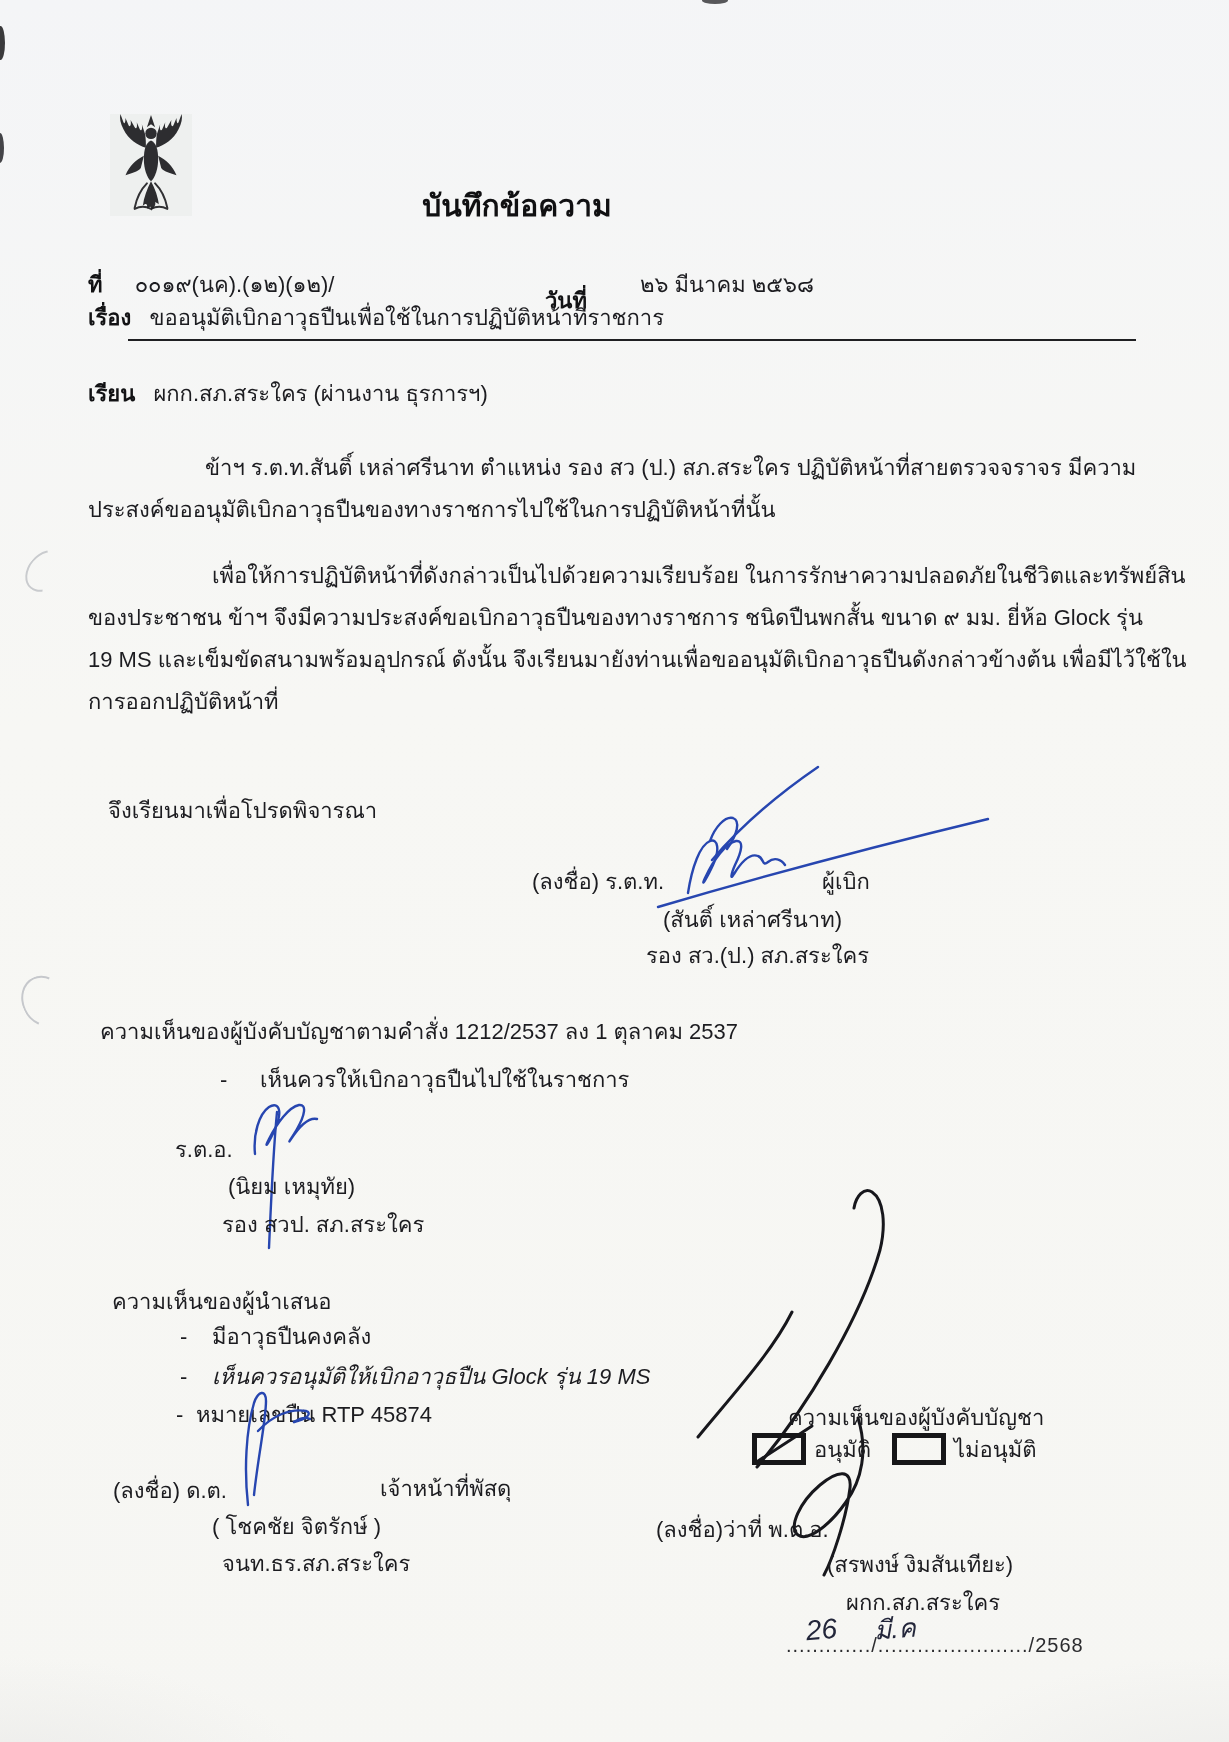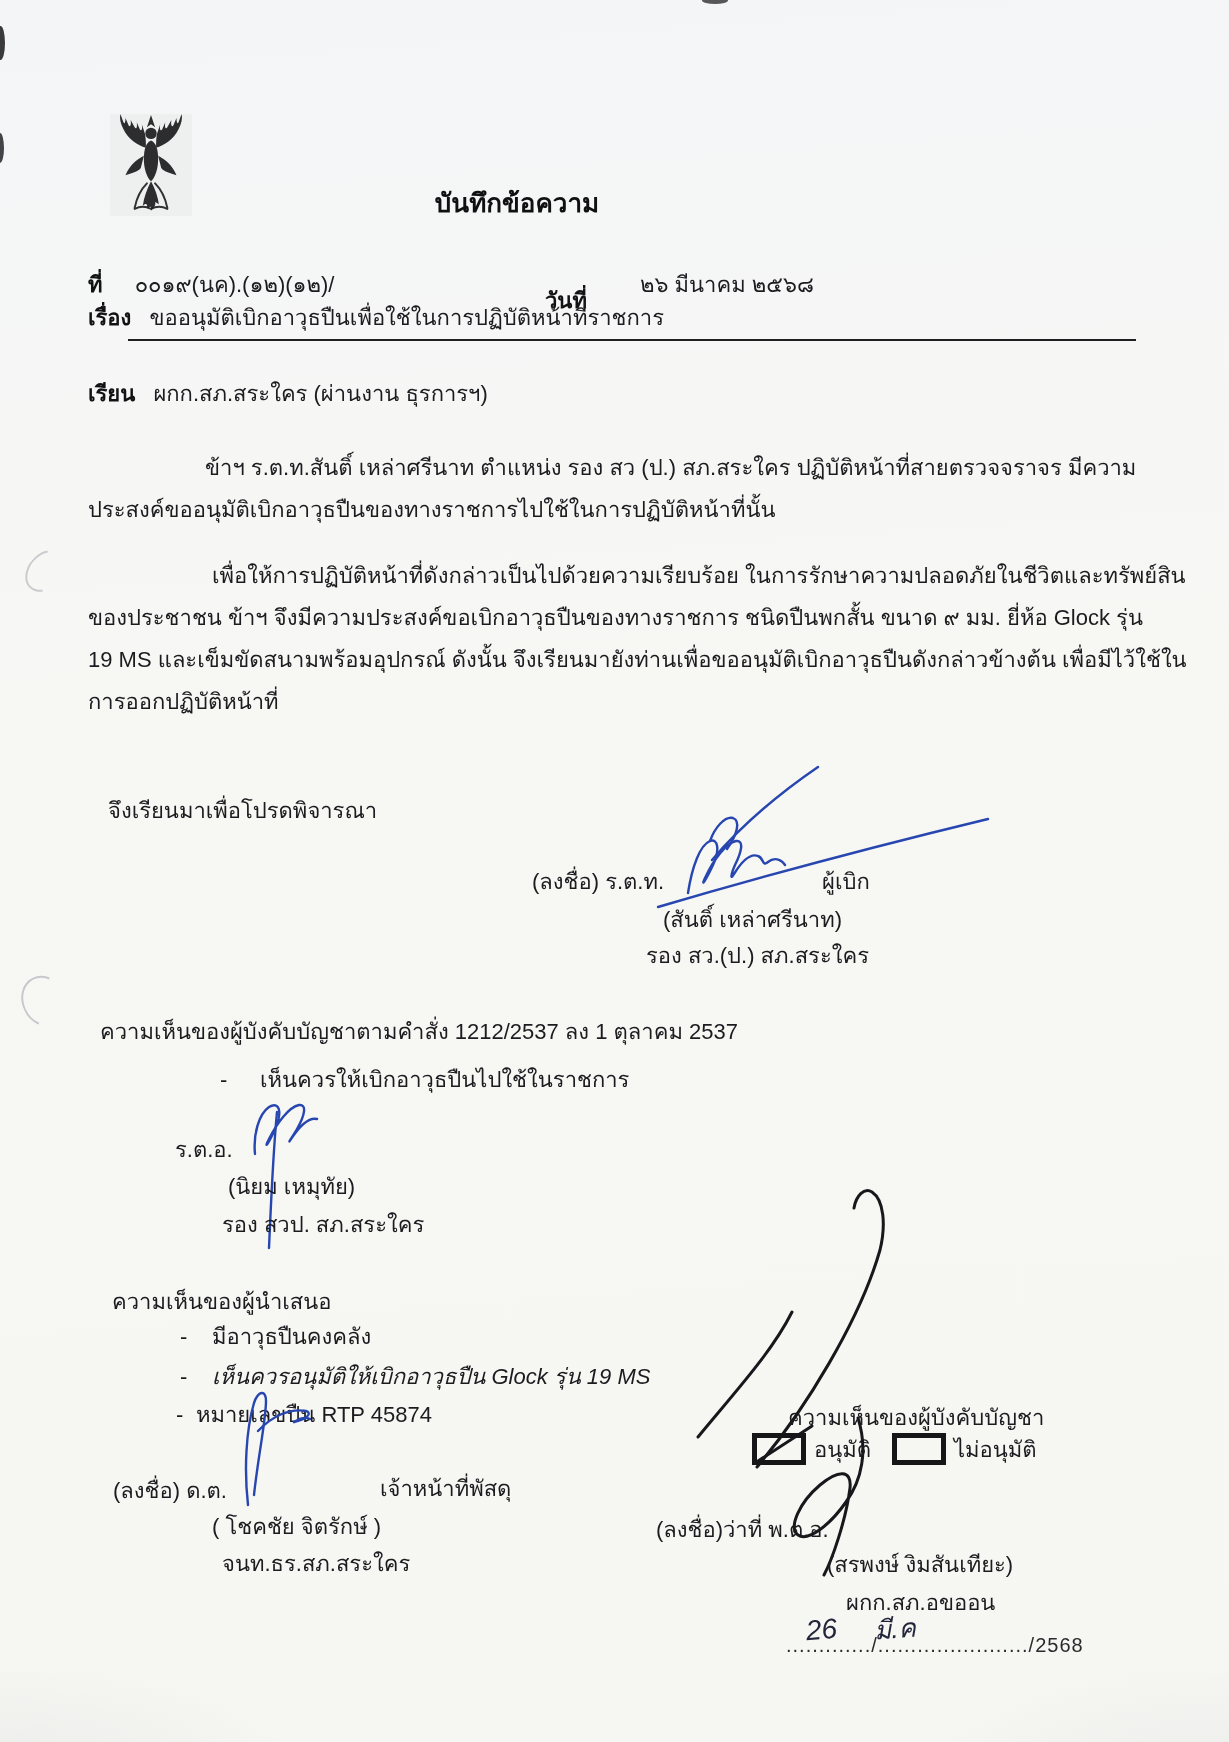--- a/index.html
+++ b/index.html
@@ -11,21 +11,21 @@
       radial-gradient(520px 200px at 0% 102%, #ececea 0%, rgba(236,236,234,0) 60%),
       radial-gradient(520px 200px at 100% 102%, #ededeb 0%, rgba(237,237,235,0) 60%),
       linear-gradient(176deg,#f4f5f7 0%, #f7f7f4 40%, #f6f6f3 100%);
     overflow:hidden;
     font-family:"Liberation Sans", sans-serif;
     color:#1b1b1f;
   }
   .abs{position:absolute;white-space:nowrap;}
   .t{font-size:22px;line-height:1.25;color:#1c1c20;}
   .b{font-weight:bold;color:#121214;}
-  .title{font-size:26px;font-weight:bold;color:#101012;}
+  .title{font-size:30px;font-weight:bold;color:#101012;}
   .rule{position:absolute;background:#1f1f22;height:2px;}
   .cb{position:absolute;width:44px;height:22px;border:5px solid #161618;background:transparent;}
   .dots{font-size:20px;color:#2b2b2e;letter-spacing:1px;}
   .hand{font-style:italic;color:#23263a;}
   svg{position:absolute;overflow:visible;}
   .artifact{position:absolute;border-radius:50%;}
 </style>
 </head>
 <body>
 
@@ -135,21 +135,21 @@
   </svg>
 
   <div class="abs t" style="left:788px;top:1404px;">ความเห็นของผู้บังคับบัญชา</div>
   <div class="cb" style="left:752px;top:1433px;"></div>
   <div class="abs t" style="left:814px;top:1436px;">อนุมัติ</div>
   <div class="cb" style="left:892px;top:1433px;"></div>
   <div class="abs t" style="left:954px;top:1436px;">ไม่อนุมัติ</div>
 
   <div class="abs t" style="left:656px;top:1516px;">(ลงชื่อ)ว่าที่ พ.ต.อ.</div>
   <div class="abs t" style="left:827px;top:1551px;">(สรพงษ์  งิมสันเทียะ)</div>
-  <div class="abs t" style="left:846px;top:1589px;">ผกก.สภ.อขออน</div>
+  <div class="abs t" style="left:846px;top:1589px;">ผกก.สภ.สระใคร</div>
   <div class="abs dots" style="left:786px;top:1634px;">............./......................./2568</div>
   <div class="abs hand" style="left:806px;top:1614px;font-size:28px;transform:rotate(-5deg);">26</div>
   <div class="abs hand" style="left:874px;top:1608px;font-size:26px;transform:rotate(-4deg);">มี.ค</div>
 
   <svg style="left:210px;top:1385px;" width="130" height="130" viewBox="0 0 130 130">
     <g fill="none" stroke="#2746b0" stroke-width="2.4" stroke-linecap="round">
       <path d="M38 120 C34 85 36 45 44 18 C48 6 56 4 56 16 C56 35 48 72 44 110"></path>
       <path d="M48 46 C62 31 80 23 96 26 C103 28 96 35 84 37"></path>
       <path d="M84 37 C90 33 96 32 100 34"></path>
     </g>

